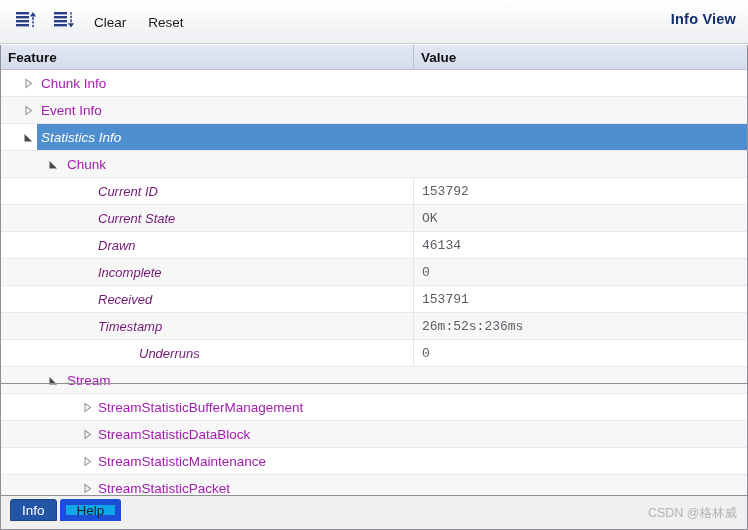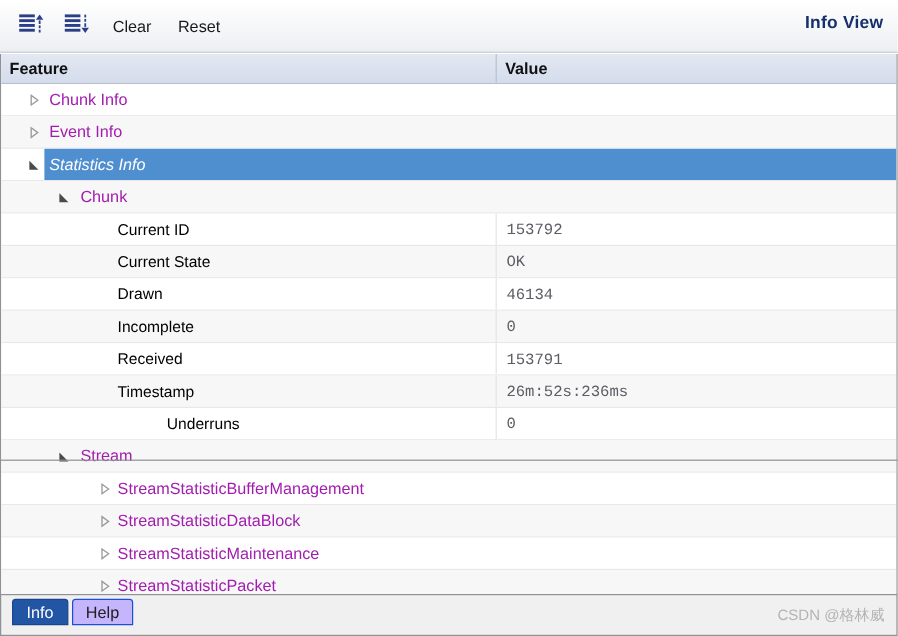--- a/index.html
+++ b/index.html
@@ -165,21 +165,22 @@
   .label {
     font-size: 13.5px;
     color: #a21caf;
     white-space: nowrap;
     position: absolute;
     top: 50%;
     transform: translateY(-50%);
   }
   .label.leaf {
     font-size: 13px;
-    color: #000000;
+    color: #701a75;
+    font-style: italic;
   }
 
   
   .row.selected .sel-bg {
     position: absolute;
     left: 36px;
     top: 0;
     right: 0;
     bottom: 0;
     background: #4f8fd0;
@@ -217,23 +218,23 @@
     cursor: pointer;
     margin-right: 3px;
     text-align: center;
   }
   .tab.active {
     background: #2255a4;
     color: #ffffff;
     border: 1px solid #1a458c;
   }
   .tab.inactive {
-    background: #c4b5fd;
+    background: #0ea5e9;
     color: #202020;
-    border: 1px solid #1d4ed8;
+    border: 6px solid #1d4ed8;
   }
   .watermark {
     position: absolute;
     right: 10px;
     top: 9px;
     font-size: 12.5px;
     color: #b4b4b4;
     white-space: nowrap;
   }
 

